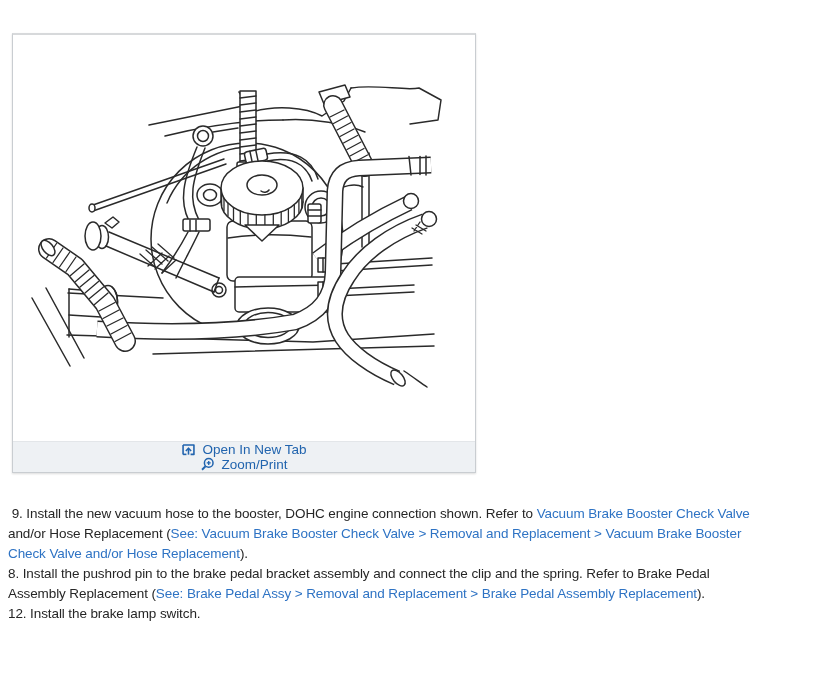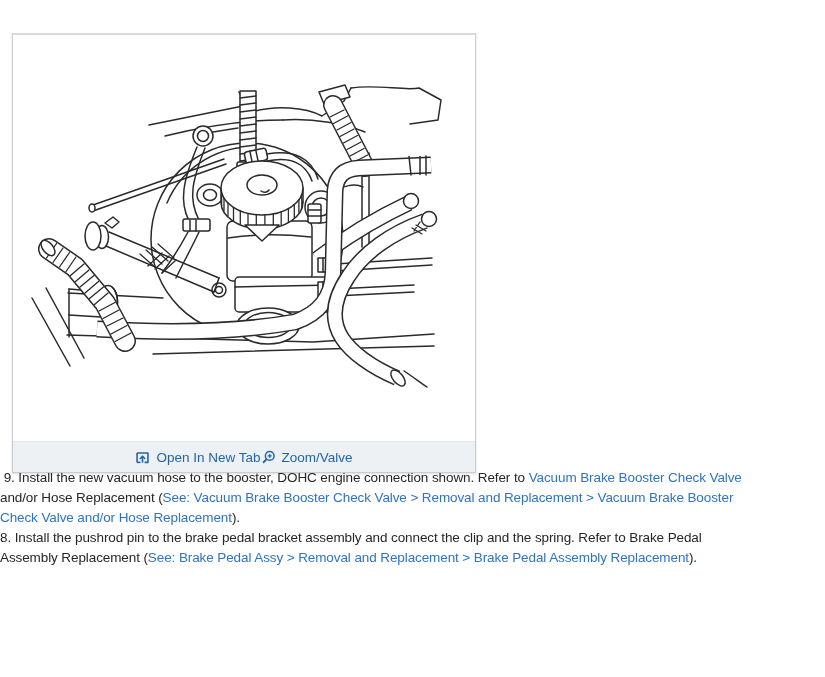--- a/index.html
+++ b/index.html
@@ -1,26 +1,26 @@
 <!DOCTYPE html>
 <html><head>
 <meta charset="utf-8">
 <style>
   html,body{margin:0;padding:0;background:#ffffff;}
   body{width:825px;height:677px;position:relative;font-family:"Liberation Sans",sans-serif;overflow:hidden;}
 
   .panel{position:absolute;left:12px;top:33px;width:462px;background:#ffffff;
          border:1px solid #c9cdd1;border-top:2px solid #d7d9db;box-shadow:0 1px 2px rgba(0,0,0,.14);}
   .image-area{width:460px;height:406px;background:#ffffff;overflow:hidden;}
-  .toolbar{height:30px;background:#eef1f4;display:flex;align-items:center;justify-content:center;
-           padding:0 13px;border-top:1px solid #e3e6e9;}
+  .toolbar{height:30px;background:#eef1f4;display:flex;align-items:center;justify-content:flex-start;
+           padding:0 13px;border-top:1px solid #e3e6e9;flex-direction:column;}
   .tb-link{display:flex;align-items:center;gap:6px;color:#2164ae;font-size:13.5px;text-decoration:none;cursor:pointer;}
   .tb-link svg{display:block;}
 
-  .steps{position:absolute;left:0;top:468px;width:760px;
+  .steps{position:absolute;left:0;top:504px;width:760px;padding-left:8px;
          font-size:13.5px;line-height:20px;color:#262626;letter-spacing:-0.1px;}
   .steps p{margin:0;white-space:pre-wrap;}
   .steps a{color:#2e73c4;text-decoration:none;cursor:pointer;}
 
   
   .ln{fill:none;stroke:#2a2a2a;stroke-width:1.5;stroke-linecap:round;stroke-linejoin:round;}
   .wf{fill:#ffffff;stroke:#2a2a2a;stroke-width:1.5;stroke-linejoin:round;}
   .to17{fill:none;stroke:#2a2a2a;stroke-width:17;stroke-linejoin:round;}
   .ti14{fill:none;stroke:#ffffff;stroke-width:14;stroke-linejoin:round;}
   .to16{fill:none;stroke:#2a2a2a;stroke-width:16;stroke-linejoin:round;}
@@ -216,21 +216,22 @@
         <path d="M5.2 9.6 L8 6.6 l2.8 3" fill="none" stroke="#2164ae" stroke-width="1.7" stroke-linejoin="round"></path>
       </svg>
       <span>Open In New Tab</span>
     </a>
     <a class="tb-link">
       <svg width="15" height="15" viewBox="0 0 16 16">
         <circle cx="9.3" cy="6.3" r="4.6" fill="none" stroke="#2164ae" stroke-width="1.6"></circle>
         <path d="M9.3 4.2 v4.2 M7.2 6.3 h4.2" stroke="#2164ae" stroke-width="1.4"></path>
         <path d="M5.9 9.9 L2.2 13.6" stroke="#2164ae" stroke-width="2"></path>
       </svg>
-      <span>Zoom/Valve</span>
+      <span>Zoom/Print</span>
     </a>
   </div>
 </div>
 
 <div class="steps">
   <p><span> 9. Install the new vacuum hose to the booster, DOHC engine connection shown. Refer to </span><a>Vacuum Brake Booster Check Valve</a><span> and/or Hose Replacement (</span><a>See: Vacuum Brake Booster Check Valve &gt; Removal and Replacement &gt; Vacuum Brake Booster Check Valve and/or Hose Replacement</a><span>).</span></p>
   <p><span>8. Install the pushrod pin to the brake pedal bracket assembly and connect the clip and the spring. Refer to Brake Pedal Assembly Replacement (</span><a>See: Brake Pedal Assy &gt; Removal and Replacement &gt; Brake Pedal Assembly Replacement</a><span>).</span></p>
+  <p><span>12. Install the brake lamp switch.</span></p>
 </div>
 
 </body></html>

